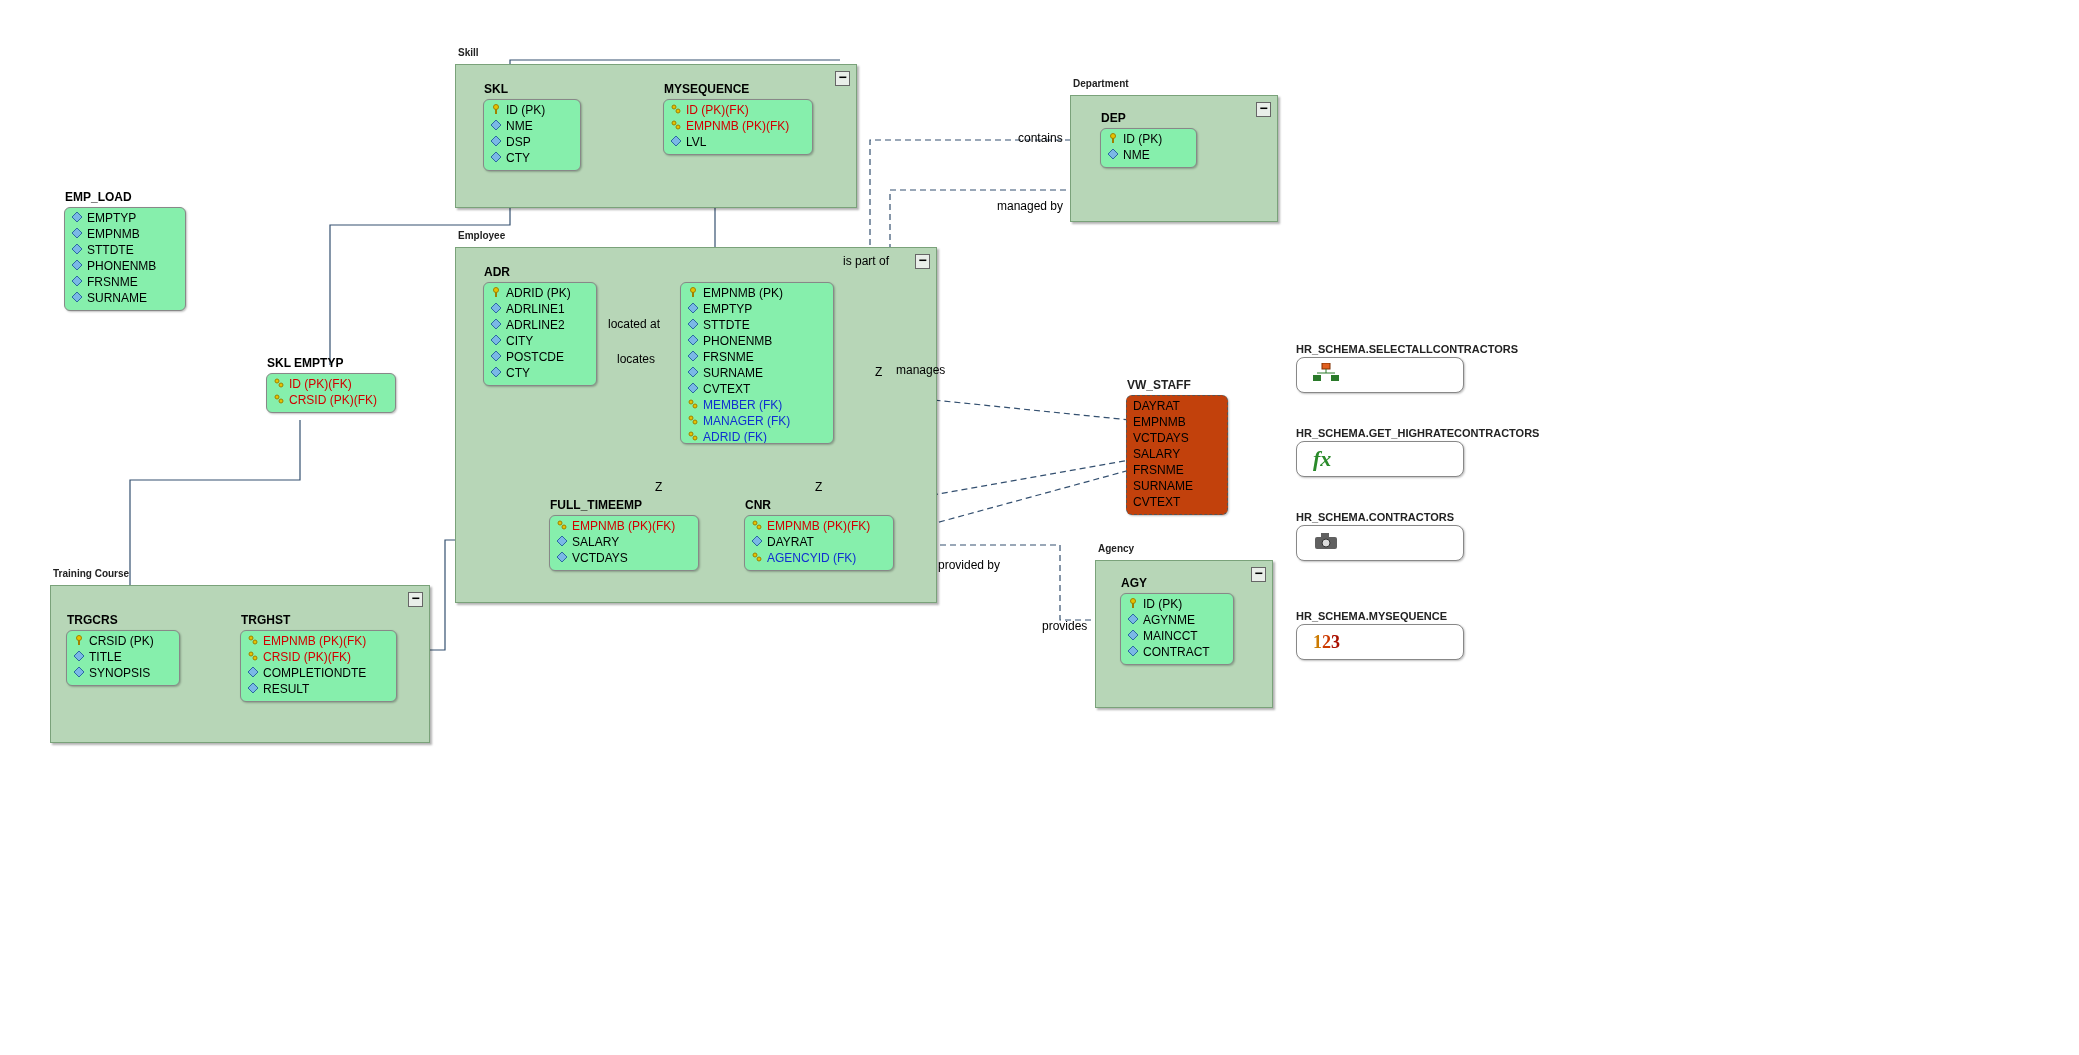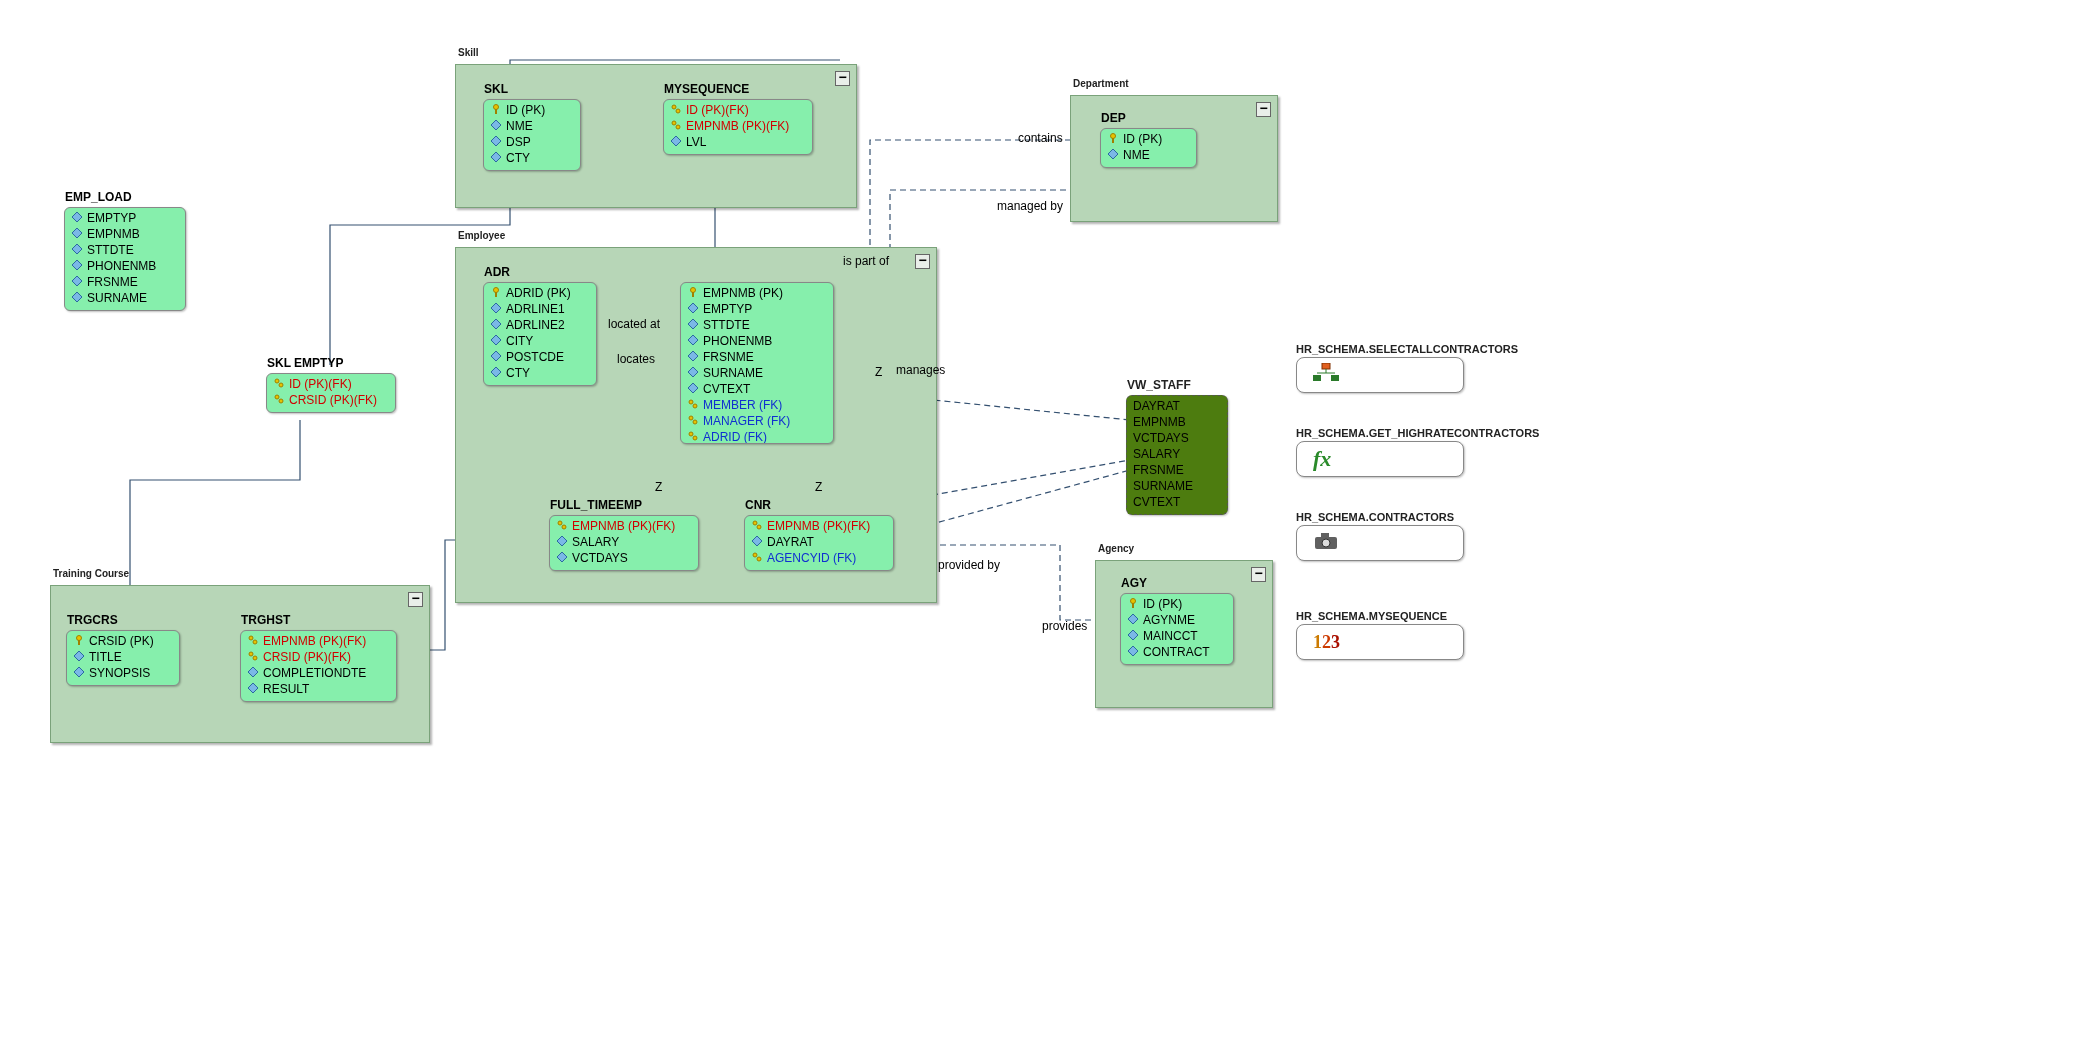--- a/index.html
+++ b/index.html
@@ -3,21 +3,21 @@
 <meta charset="utf-8">
 <style>
 html,body{margin:0;padding:0;font-family:Arial,Helvetica,sans-serif;font-size:12px;color:#000;background:#fff}
 .canvas{position:relative;width:1540px;height:780px}
 
 .subject{position:absolute;background:#b7d6b7;border:1px solid #7aa27a;box-shadow:2px 2px 2px rgba(0,0,0,.3)}
 .subject-title{position:absolute;left:2px;top:-18px;font-size:10px;font-weight:bold;color:#222}
 .subject .minus{position:absolute;right:6px;top:6px;width:13px;height:13px;border:1px solid #666;background:#e9eee9;line-height:11px;text-align:center;font-size:14px;font-weight:bold;cursor:default}
 
 .entity{position:absolute;background:#86efac;border:1px solid #888;border-radius:6px;box-shadow:1px 1px 2px rgba(0,0,0,.25)}
-.entity.viewbox{background:#4d7c0f;border:1px dashed #555}
+.entity.viewbox{background:#c2410c;border:1px dashed #555}
 .entity-title{font-weight:bold;padding:3px 8px 2px 8px;border-bottom:1px solid #ccc;white-space:nowrap}
 .entity-title.over{position:absolute;left:0;top:-18px;border:none;padding:0}
 .attrs{padding:2px 6px 4px 6px}
 .attr{white-space:nowrap;padding:1px 0;display:flex;gap:4px}
 .attr span.txt{white-space:nowrap}
 .attr.pk span.txt{color:#000}
 .attr.fk span.txt{color:#d00000}
 .attr.ref span.txt{color:#1030d0}
 
 .ic{display:inline-block;width:12px;height:12px;vertical-align:middle}

